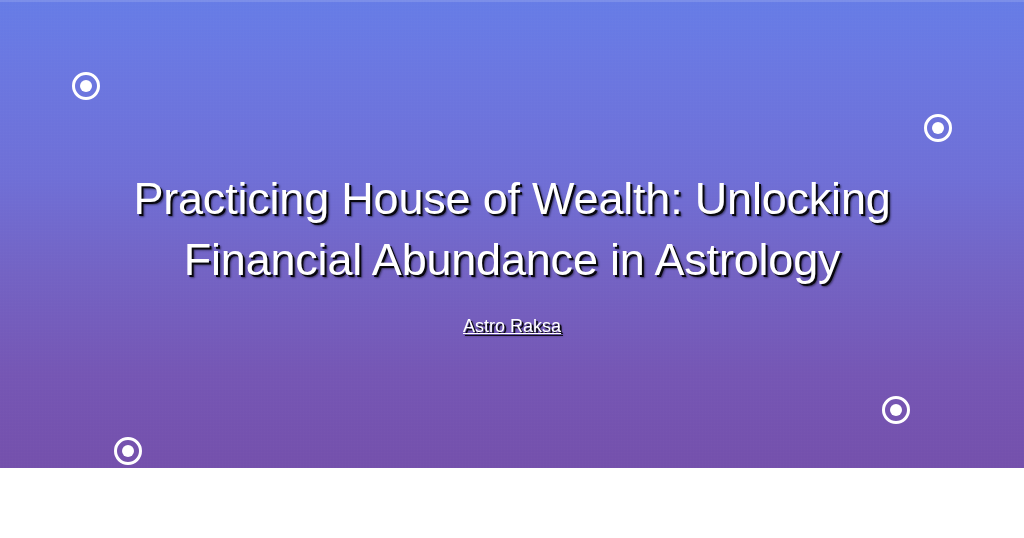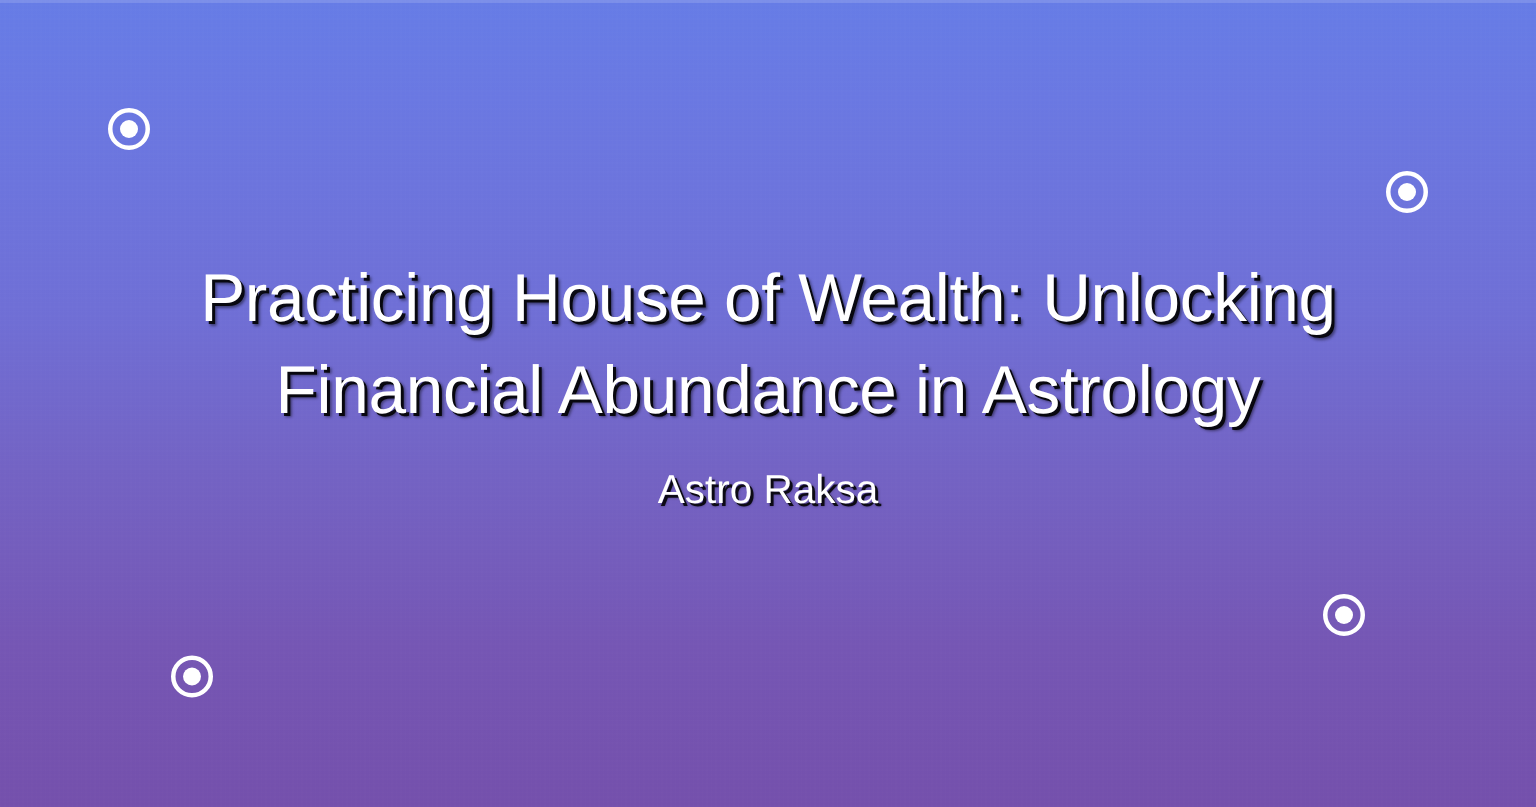--- a/index.html
+++ b/index.html
@@ -5,21 +5,21 @@
 <style>
   html, body {
     margin: 0;
     padding: 0;
     background: #ffffff;
   }
 
   .slide {
     position: relative;
     width: 1024px;
-    height: 538px;
+    height: 468px;
     overflow: hidden;
     
     background: linear-gradient(
       180deg,
       #667ce6 0%,
       #6a78e2 12%,
       #6f6fd6 38%,
       #7363c4 58%,
       #7556b4 80%,
       #7450ac 100%
@@ -93,26 +93,27 @@
     font-weight: 400;
     letter-spacing: -0.2px;
     text-shadow:
       2px 2px 0 rgba(0,0,0,0.88),
       3px 3px 2px rgba(0,0,0,0.45);
   }
 
   .slide-subtitle {
     margin: 22px 0 0 0;
     color: #ffffff;
-    font-size: 27px;
+    font-size: 18px;
     line-height: 28px;
     font-weight: 400;
     text-shadow:
       2px 2px 0 rgba(0,0,0,0.85),
       2px 2px 2px rgba(0,0,0,0.4);
+    text-decoration: underline;
   }
 </style>
 </head>
 <body>
 
 <div class="slide">
 
   <div class="grain"></div>
   <div class="top-hairline"></div>
 

